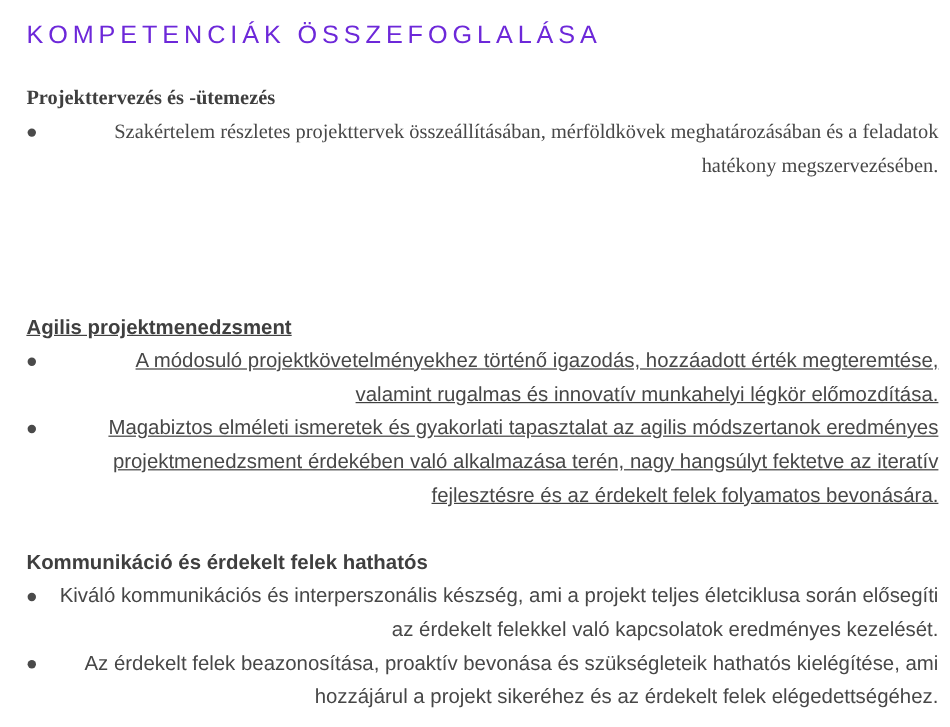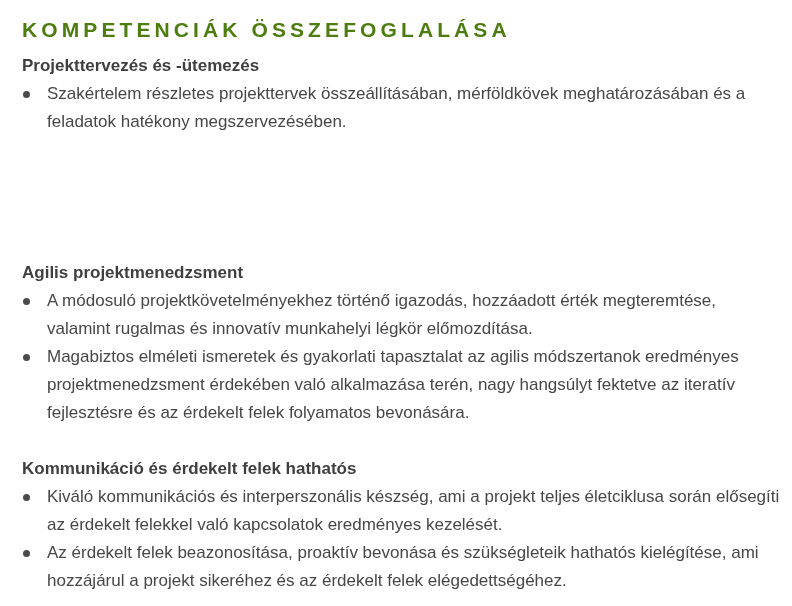--- a/index.html
+++ b/index.html
@@ -20,64 +20,65 @@
       left: 22px;
       top: 0;
       width: 760px;
     }
     .title {
       position: absolute;
       top: 18px;
       left: 0;
       margin: 0;
       font-size: 21px;
-      font-weight: bold;
+      font-weight: normal;
       letter-spacing: 4.1px;
-      color: #4d7c0f;
+      color: #6d28d9;
       white-space: nowrap;
     }
     .section {
       position: absolute;
       left: 0;
       width: 760px;
     }
     .section-heading {
       margin: 0;
       font-size: 17px;
       font-weight: bold;
       color: #3f3f3f;
       line-height: 28px;
       height: 28px;
     }
     .bullets {
       list-style: none;
       margin: 0;
       padding: 0;
+      text-align: right;
     }
     .bullet-item {
       position: relative;
       padding-left: 25px;
       font-size: 17px;
       line-height: 28px;
       color: #474747;
     }
     .bullet-dot {
       position: absolute;
       left: 1px;
       top: 11px;
       width: 7px;
       height: 7px;
       border-radius: 50%;
       background: #4a4a4a;
     }
     .bullet-text {
       display: block;
     }
-    #sec-0 { top: 52px; }
-    #sec-1 { top: 259px; }
+    #sec-0 { top: 68px; font-family: Liberation Serif, serif; }
+    #sec-1 { top: 259px; text-decoration: underline; }
     #sec-2 { top: 455px; }
   </style>
 </head>
 <body>
 
 <div class="page">
   <h1 class="title">KOMPETENCIÁK ÖSSZEFOGLALÁSA</h1>
 
   <section class="section" id="sec-0">
     <h2 class="section-heading">Projekttervezés és -ütemezés</h2>

